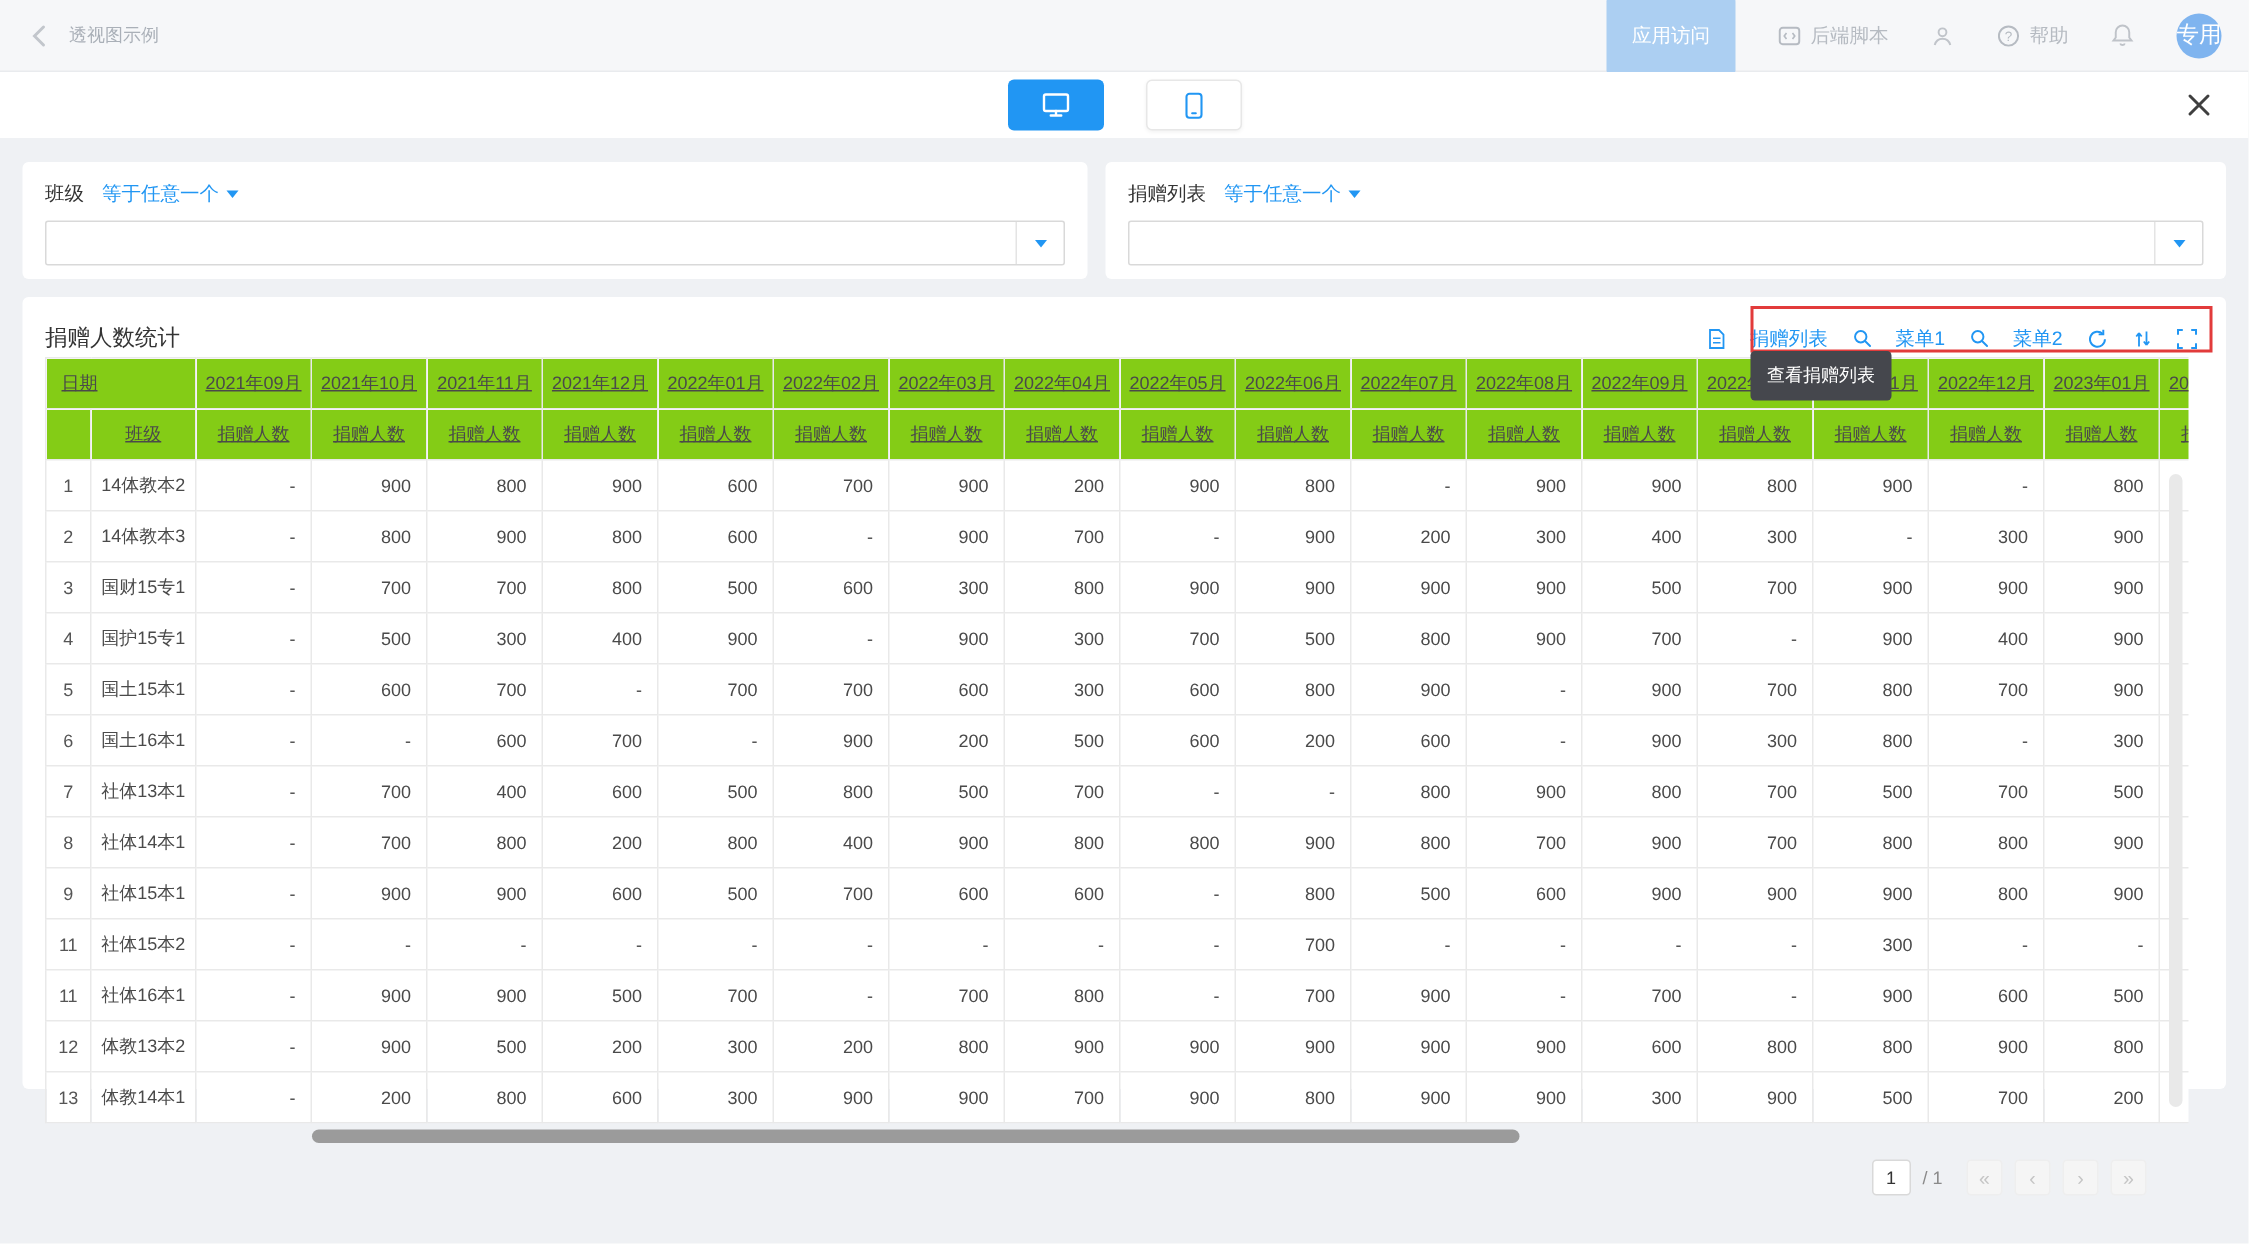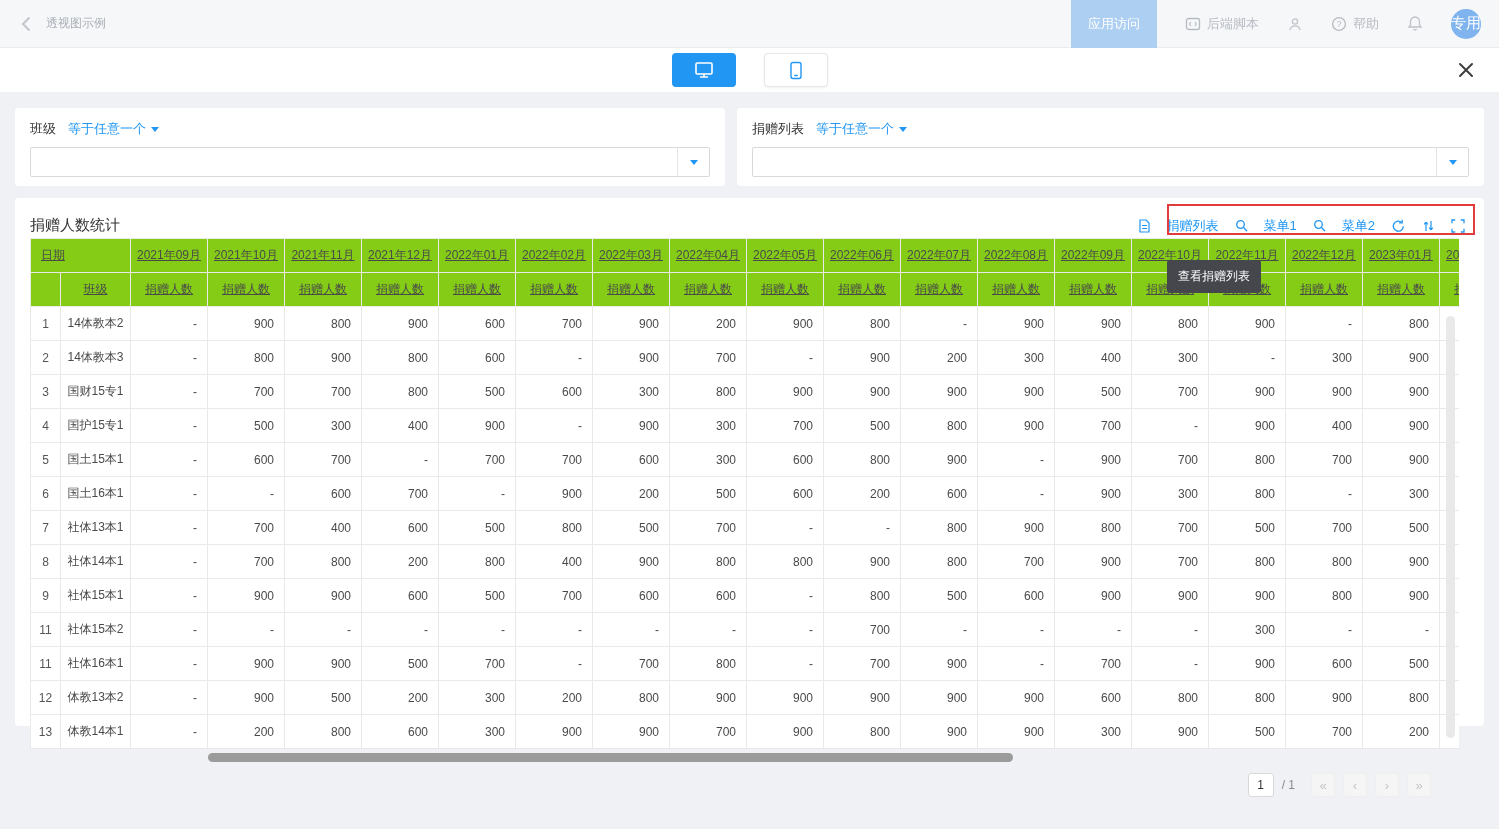--- a/index.html
+++ b/index.html
@@ -39,21 +39,21 @@
     display:flex; align-items:center; justify-content:flex-end; cursor:pointer; }
   .select-addon { width:32px; height:100%; border-left:1px solid #e4e4e4; display:flex; align-items:center; justify-content:center; }
   
   .main-card { margin:12px 15px 0; background:#fff; border-radius:4px; height:528px; position:relative; padding:15px; }
   .main-head { display:flex; justify-content:space-between; align-items:center; height:25px; }
   .main-title { font-size:15px; color:#333; }
   .toolbar { display:flex; align-items:center; gap:16px; padding-right:4px; }
   .tool-link { color:#2196f3; font-size:13px; display:flex; gap:16px; align-items:center; cursor:pointer; }
   .tool-icon-btn { cursor:pointer; line-height:0; }
   .annotation-box { position:absolute; left:1152px; top:6px; width:308px; height:31px; border:2px solid #e23b3b; z-index:6; pointer-events:none; }
-  .tooltip { position:absolute; left:1152px; top:62px; background:#45474d; color:#fff; font-size:12px;
+  .tooltip { position:absolute; left:1152px; top:36px; background:#45474d; color:#fff; font-size:12px;
     padding:8px 11px; border-radius:3px; z-index:7; white-space:nowrap; }
   
   .table-wrap { width:1429px; overflow:hidden; }
   table { border-collapse:collapse; table-layout:fixed; width:1486px; }
   th,td { border:1px solid #e9e9e9; height:34px; font-size:12px; color:#4a4a4a; font-weight:400; overflow:hidden; white-space:nowrap; }
   thead th { background:#84cc16; text-align:center;text-decoration:underline; }
   .date-th { text-align:left; padding-left:10px; }
   .idx-td { text-align:center; color:#555; }
   .class-td { text-align:center; }
   .val-td { text-align:right; padding-right:10px; }

